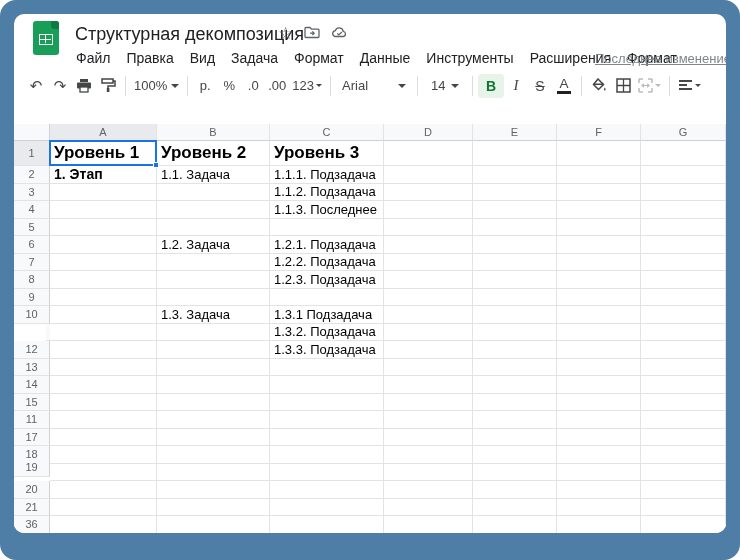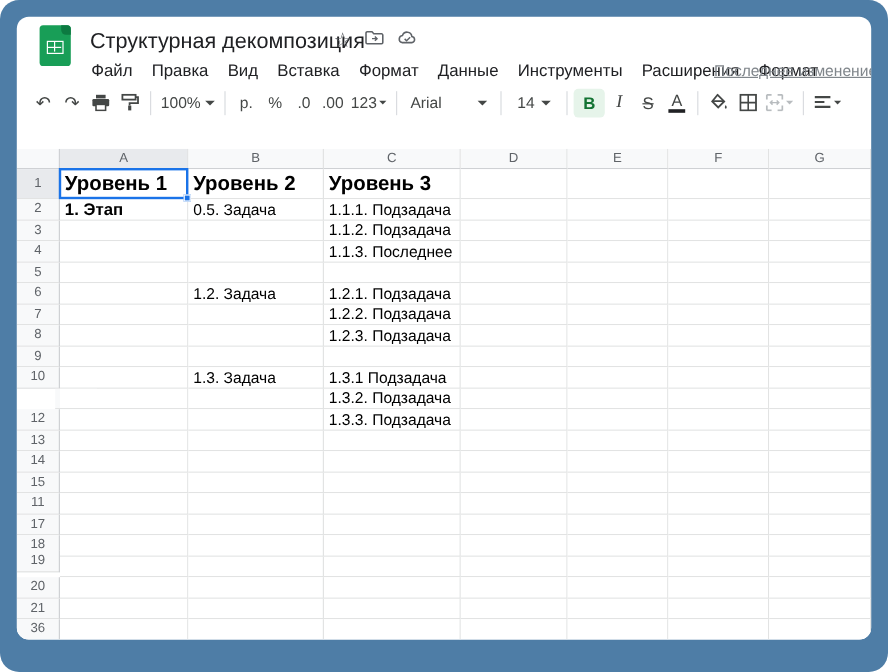--- a/index.html
+++ b/index.html
@@ -82,21 +82,21 @@
         <svg width="17" height="13" viewBox="0 0 17 13">
             <path d="M4 10.5 a3 3 0 0 1 .4-5.9 a4 4 0 0 1 7.8 .8 a2.6 2.6 0 0 1 .3 5.1 z" fill="none" stroke="#5f6368" stroke-width="1.3"></path>
             <path d="M6.2 7.4 l1.6 1.6 3-3" fill="none" stroke="#5f6368" stroke-width="1.2"></path>
           </svg>
       </span>
     </div>
     <nav class="menubar">
         <div class="menu-item">Файл</div>
         <div class="menu-item">Правка</div>
         <div class="menu-item">Вид</div>
-        <div class="menu-item">Вставка</div>
+        <div class="menu-item">Задача</div>
         <div class="menu-item">Формат</div>
         <div class="menu-item">Данные</div>
         <div class="menu-item">Инструменты</div>
         <div class="menu-item">Расширения</div>
         <div class="menu-item">Формат</div>
       </nav>
     <a class="last-edit">Последнее изменение</a>
 
     <div class="toolbar">
       <div class="tbtn glyph">↶</div>
@@ -190,21 +190,21 @@
         <div class="row-header active" style="top: 17px; height: 25px;">1</div>
         <div class="cell h1" style="left: 36px; width: 107px; top: 17px; height: 25px;">Уровень 1</div>
         <div class="cell h1" style="left: 143px; width: 113px; top: 17px; height: 25px;">Уровень 2</div>
         <div class="cell h1" style="left: 256px; width: 114px; top: 17px; height: 25px;">Уровень 3</div>
         <div class="cell" style="left: 370px; width: 89px; top: 17px; height: 25px;"></div>
         <div class="cell" style="left: 459px; width: 84px; top: 17px; height: 25px;"></div>
         <div class="cell" style="left: 543px; width: 84px; top: 17px; height: 25px;"></div>
         <div class="cell" style="left: 627px; width: 85px; top: 17px; height: 25px;"></div>
         <div class="row-header" style="top: 42px; height: 17.5px;">2</div>
         <div class="cell h2" style="left: 36px; width: 107px; top: 42px; height: 17.5px;">1. Этап</div>
-        <div class="cell" style="left: 143px; width: 113px; top: 42px; height: 17.5px;">0.5. Задача</div>
+        <div class="cell" style="left: 143px; width: 113px; top: 42px; height: 17.5px;">1.1. Задача</div>
         <div class="cell" style="left: 256px; width: 114px; top: 42px; height: 17.5px;">1.1.1. Подзадача</div>
         <div class="cell" style="left: 370px; width: 89px; top: 42px; height: 17.5px;"></div>
         <div class="cell" style="left: 459px; width: 84px; top: 42px; height: 17.5px;"></div>
         <div class="cell" style="left: 543px; width: 84px; top: 42px; height: 17.5px;"></div>
         <div class="cell" style="left: 627px; width: 85px; top: 42px; height: 17.5px;"></div>
         <div class="row-header" style="top: 59.5px; height: 17.5px;">3</div>
         <div class="cell" style="left: 36px; width: 107px; top: 59.5px; height: 17.5px;"></div>
         <div class="cell" style="left: 143px; width: 113px; top: 59.5px; height: 17.5px;"></div>
         <div class="cell" style="left: 256px; width: 114px; top: 59.5px; height: 17.5px;">1.1.2. Подзадача</div>
         <div class="cell" style="left: 370px; width: 89px; top: 59.5px; height: 17.5px;"></div>

